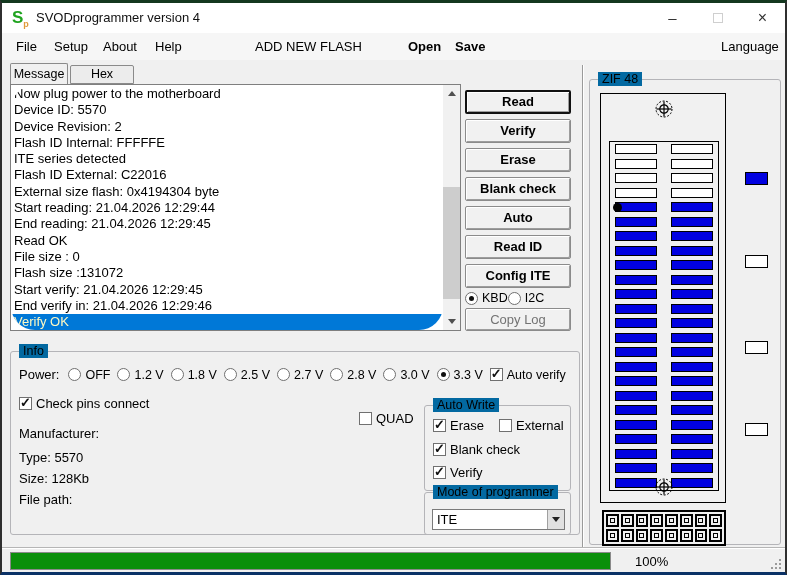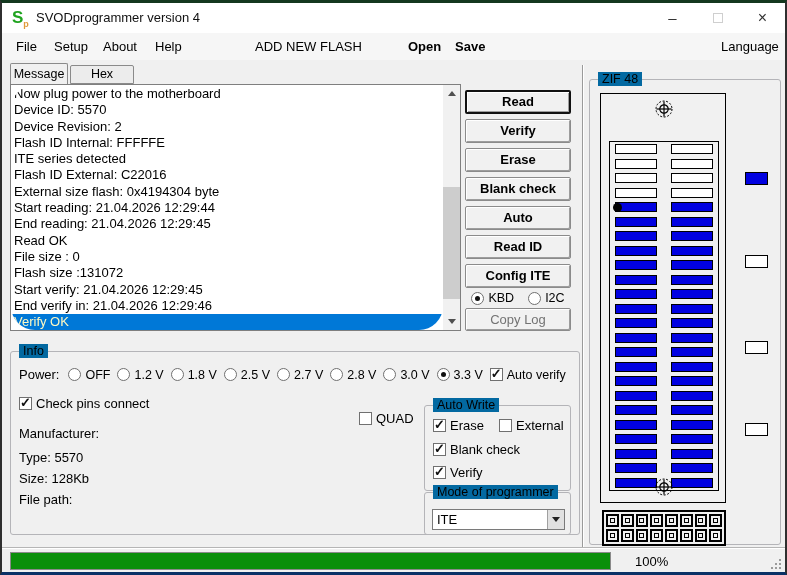--- a/index.html
+++ b/index.html
@@ -46,21 +46,21 @@
          border:1px solid #8b8b8b; box-shadow: inset 1px 1px 0 #ffffff, inset -1px -1px 0 #9d9d9d;
          font-family:"Liberation Sans",sans-serif; font-weight:bold; font-size:13px; text-align:center; line-height:21px; cursor:default; border-radius:2px; }
   .btn.default { border:2px solid #111; line-height:19px; }
   .btn.plain { font-weight:normal; color:#737373; }
   
   .opt { display:flex; align-items:center; gap:4px; white-space:nowrap; cursor:default; }
   .rad { width:13px; height:13px; border-radius:50%; background:#fff; border:1px solid #707070; position:relative; flex:none; }
   .rad.sel::after { content:""; position:absolute; left:3px; top:3px; width:5px; height:5px; border-radius:50%; background:#111; }
   .chkbox { width:13px; height:13px; background:#fff; border:1px solid #707070; position:relative; flex:none; }
   .chkbox.checked::before { content:"✓"; position:absolute; left:0px; top:-3px; font-size:13px; font-weight:bold; color:#111; }
-  .busrow { position:absolute; left:463px; top:288px; width:106px; display:flex; justify-content:center; gap:14px; font-size:12.5px; }
+  .busrow { position:absolute; left:463px; top:288px; width:106px; display:flex; gap:0; font-size:12.5px; }
   
   .vgroove { position:absolute; left:580px; top:62px; width:2px; height:482px; border-left:1px solid #9a9a9a; border-right:1px solid #fff; }
   .hgroove { position:absolute; left:0px; top:544px; width:783px; height:2px; border-top:1px solid #b5b5b5; border-bottom:1px solid #fff; }
   
   .groupbox { position:absolute; border:1px solid #b4b4b8; border-radius:3px; }
   .gb-label { position:absolute; top:-8px; left:8px; background:#0369a1; padding:0 4px; font-size:12.5px; }
   
   .zif-group { left:587px; top:76px; width:192px; height:466px; }
   .socket { position:absolute; left:10px; top:13px; width:126px; height:410px; border:1px solid #000; background:#f1f1f1; }
   .screw { position:absolute; left:54px; width:18px; height:18px; }

